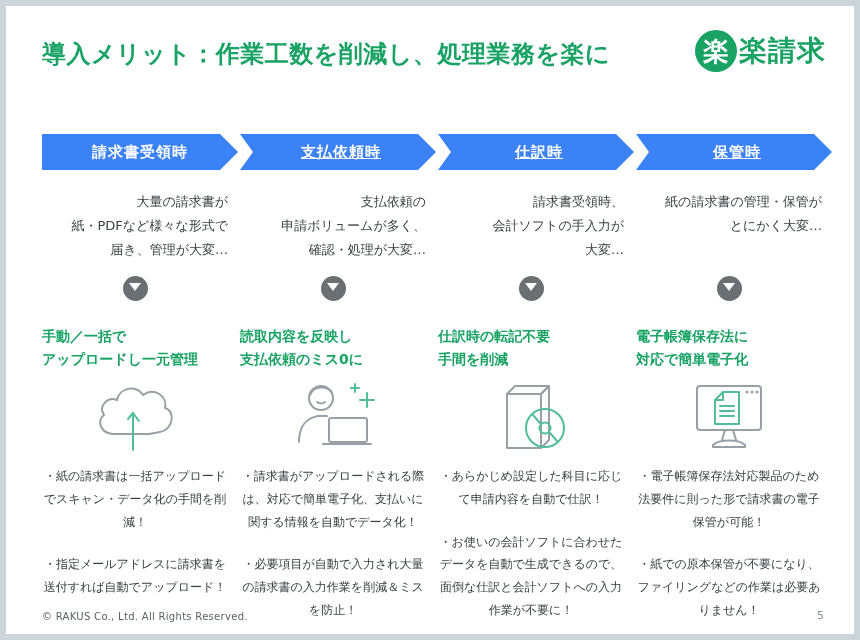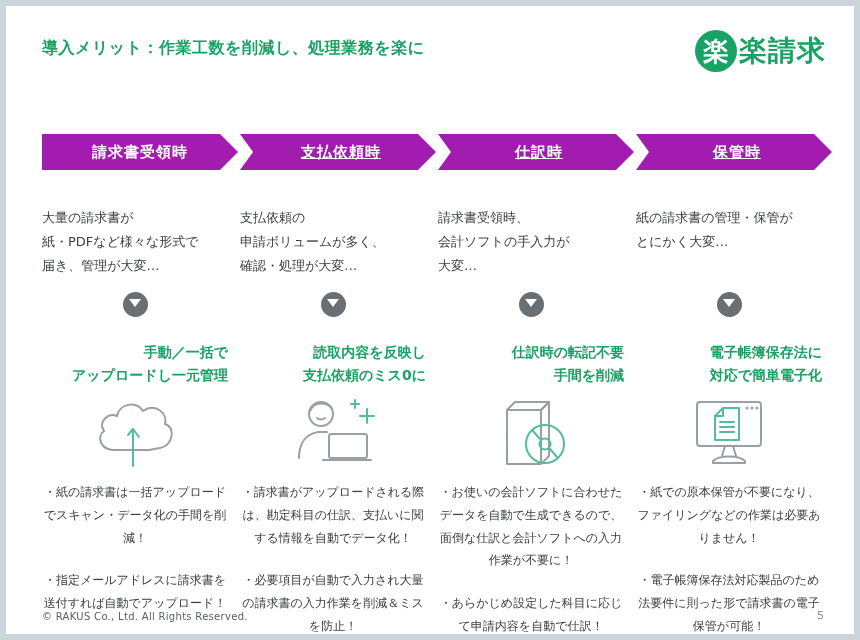--- a/index.html
+++ b/index.html
@@ -10,21 +10,21 @@
   }
   .slide {
     position: absolute; left: 6px; top: 6px;
     width: 848px; height: 628px;
     background: #ffffff;
     overflow: hidden;
   }
   
   .title {
     position: absolute; left: 36px; top: 32px;
-    font-size: 16px; font-weight: bold; color: #18A264;
+    font-size: 24px; font-weight: bold; color: #18A264;
     letter-spacing: 0.5px;
   }
   .logo {
     position: absolute; right: 28px; top: 24px;
     display: flex; align-items: center;
   }
   .logo-badge {
     width: 42px; height: 42px; border-radius: 50%;
     background: #18A264; color: #ffffff;
     font-size: 26px; font-weight: bold;
@@ -35,48 +35,48 @@
     margin-left: 2px; letter-spacing: 1px; font-family: Liberation Mono, monospace;
   }
   
   .columns {
     position: absolute; left: 36px; top: 128px; width: 780px;
     display: grid; grid-template-columns: repeat(4, 1fr); column-gap: 12px;
   }
   .col { position: relative; }
   .arrow {
     height: 36px; width: calc(100% + 10px);
-    background: #a21caf; color: #ffffff;
+    background: #3b82f6; color: #ffffff;
     font-size: 15px; font-weight: bold; letter-spacing: 1px;
     display: flex; align-items: center; justify-content: center;
     clip-path: polygon(0 0, calc(100% - 18px) 0, 100% 50%, calc(100% - 18px) 100%, 0 100%);
   }
   .col + .col .arrow {
     clip-path: polygon(0 0, calc(100% - 18px) 0, 100% 50%, calc(100% - 18px) 100%, 0 100%, 13px 50%);
     padding-left: 6px;
     text-decoration: underline;
   }
   .problem {
-    margin-top: 36px; height: 78px;
+    margin-top: 20px; height: 78px;
     font-size: 13px; line-height: 1.85; color: #3B4043;
-    text-align: left; white-space: pre-line;
+    text-align: right; white-space: pre-line;
   }
   .down-ind {
     width: 25px; height: 25px; border-radius: 50%;
     background: #696f72; margin: 8px auto 0;
     display: flex; align-items: center; justify-content: center;
   }
   .down-ind .tri {
     width: 0; height: 0; margin-top: 3px;
     border: 6px solid transparent; border-top: 8px solid #ffffff;
   }
   .benefit {
     margin-top: 24px; height: 48px;
     font-size: 14px; font-weight: bold; color: #18A264;
-    line-height: 1.65; text-align: right; white-space: pre-line;
+    line-height: 1.65; text-align: left; white-space: pre-line;
   }
   .iconwrap {
     height: 86px; display: flex; align-items: center; justify-content: center;
   }
   .bullets { margin-top: 6px; }
   .bullet {
     font-size: 12px; line-height: 1.9; color: #3B4043; text-align: center;
   }
   .bullet + .bullet { margin-top: 20px; }
   
@@ -143,21 +143,21 @@
           <path class="g" d="M25 17 C29 7 43 8 47 15"></path>
           <path class="g" d="M32 24 q4 3 8 0"></path>
           <path class="g" d="M14 64 C14 49 21 40 33 38 L42 38"></path>
           <rect class="g" x="44" y="40" width="38" height="24" rx="2"></rect>
           <path class="g" d="M38 66 L86 66"></path>
           <path class="a" d="M70 6 L70 14 M66 10 L74 10"></path>
           <path class="a" d="M82 15 L82 29 M75 22 L89 22"></path>
         </svg>
       </div>
       <div class="bullets">
-        <div class="bullet">・請求書がアップロードされる際は、勘定科目の仕訳、支払いに関する情報を自動でデータ化！</div>
+        <div class="bullet">・請求書がアップロードされる際は、対応で簡単電子化、支払いに関する情報を自動でデータ化！</div>
         <div class="bullet">・必要項目が自動で入力され大量の請求書の入力作業を削減＆ミスを防止！</div>
       </div>
     </div>
 
     <div class="col">
       <div class="arrow">仕訳時</div>
       <div class="problem">請求書受領時、
 会計ソフトの手入力が
 大変…</div>
       <div class="down-ind">
@@ -169,22 +169,22 @@
         <svg width="96" height="76" viewBox="0 0 96 76">
           <rect class="g" x="24" y="16" width="34" height="54"></rect>
           <path class="g" d="M24 16 L32 8 L66 8 L58 16 Z"></path>
           <path class="g" d="M58 16 L66 8 L66 62 L58 70"></path>
           <circle class="a" cx="62" cy="50" r="19" fill="#ffffff"></circle>
           <circle class="a" cx="62" cy="50" r="5.5"></circle>
           <path class="a" d="M50 37 L57 45 M74 63 L67 55"></path>
         </svg>
       </div>
       <div class="bullets">
+        <div class="bullet">・あらかじめ設定した科目に応じて申請内容を自動で仕訳！</div>
         <div class="bullet">・お使いの会計ソフトに合わせたデータを自動で生成できるので、面倒な仕訳と会計ソフトへの入力作業が不要に！</div>
-        <div class="bullet">・あらかじめ設定した科目に応じて申請内容を自動で仕訳！</div>
       </div>
     </div>
 
     <div class="col">
       <div class="arrow">保管時</div>
       <div class="problem">紙の請求書の管理・保管が
 とにかく大変…</div>
       <div class="down-ind">
           <div class="tri"></div>
         </div>
@@ -197,22 +197,22 @@
           <circle cx="71" cy="14" r="1.5" fill="#98A0A6"></circle>
           <circle cx="76" cy="14" r="1.5" fill="#98A0A6"></circle>
           <path class="g" d="M44 52 L41 62 M52 52 L55 62"></path>
           <path class="g" d="M32 67 C38 61 58 61 64 67 L64 69 L32 69 Z"></path>
           <path class="a" d="M58 14 L42 14 L34 22 L34 46 L58 46 Z"></path>
           <path class="a" d="M42 14 L42 22 L34 22"></path>
           <path class="a" d="M39 28 L53 28 M39 33 L53 33 M39 38 L53 38"></path>
         </svg>
       </div>
       <div class="bullets">
+        <div class="bullet">・電子帳簿保存法対応製品のため法要件に則った形で請求書の電子保管が可能！</div>
         <div class="bullet">・紙での原本保管が不要になり、ファイリングなどの作業は必要ありません！</div>
-        <div class="bullet">・電子帳簿保存法対応製品のため法要件に則った形で請求書の電子保管が可能！</div>
       </div>
     </div>
 
   </div>
 
   <div class="copyright">© RAKUS Co., Ltd. All Rights Reserved.</div>
   <div class="pagenum">5</div>
 
 </div>
 

